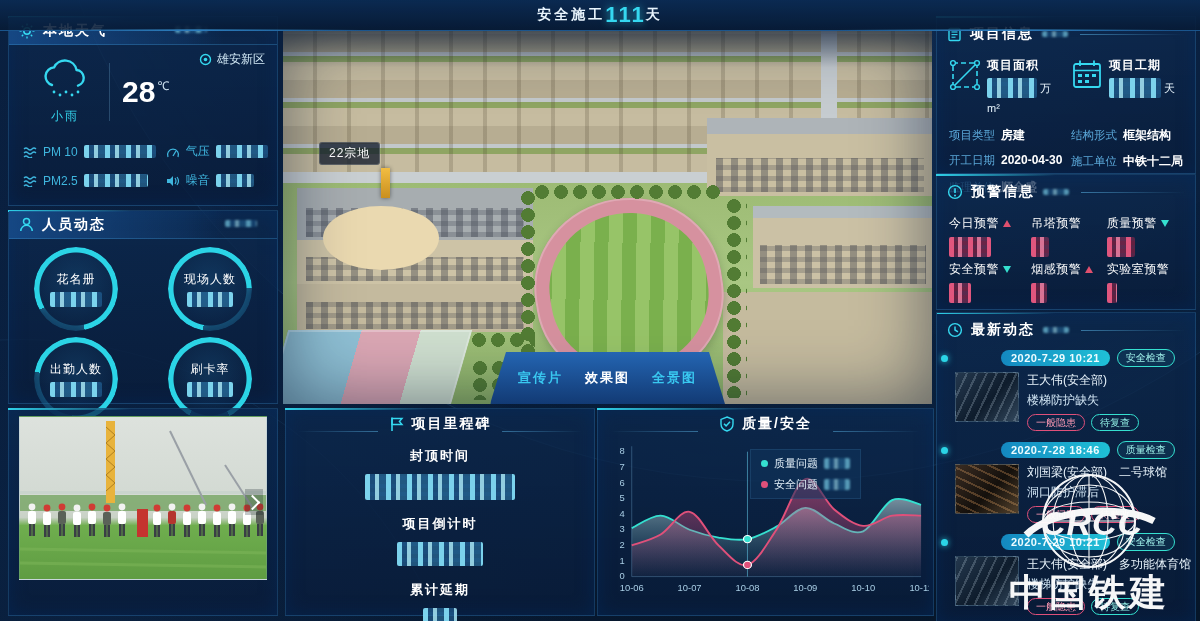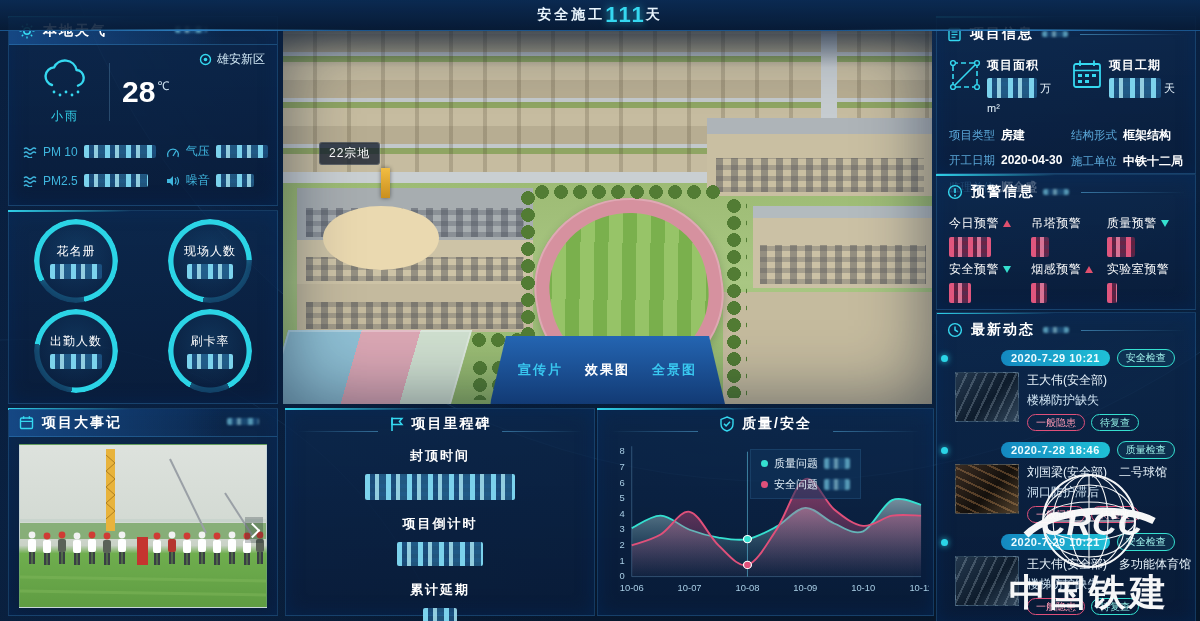--- a/index.html
+++ b/index.html
@@ -108,21 +108,21 @@
     background:repeating-linear-gradient(100deg,#7ab04d 0 14px,#97c468 14px 28px);}
   .courts{position:absolute;left:-8px;top:300px;width:184px;height:92px;transform:skewX(-16deg);
     background:linear-gradient(90deg,#8fc0d4 0 40%,#dba7b4 40% 72%,#cfdfcf 72%);
     box-shadow:inset 0 0 0 2px rgba(255,255,255,.28);}
   .land-pill{position:absolute;left:36px;top:112px;padding:2px 9px;background:rgba(18,28,44,.78);color:#fff;font-size:12px;
     border-radius:3px;letter-spacing:1px;border:1px solid rgba(255,255,255,.18);}
   .pin{position:absolute;left:98px;top:138px;width:9px;height:30px;background:linear-gradient(180deg,#f2bd42,#c98f1f);box-shadow:0 0 4px rgba(0,0,0,.45);}
   #scene .shade{position:absolute;inset:0;pointer-events:none;
     box-shadow:inset 0 0 70px rgba(5,20,45,.55);
     background:linear-gradient(180deg,rgba(6,24,50,.55),rgba(6,24,50,0) 10%);}
-  .viewbar{position:absolute;left:50%;bottom:0;transform:translateX(-50%);height:36px;padding:16px 28px;display:flex;gap:22px;align-items:center;
+  .viewbar{position:absolute;left:50%;bottom:0;transform:translateX(-50%);height:36px;padding:8px 28px;display:flex;gap:22px;align-items:center;
     background:linear-gradient(180deg,#2465b2,#123a74);clip-path:polygon(16px 0,calc(100% - 16px) 0,100% 100%,0 100%);}
   .vbtn{font-size:13px;font-weight:bold;color:#39c8f0;letter-spacing:2px;cursor:pointer;}
   .vbtn.active{color:#fff;}
 
   
   #milestone{left:285px;top:408px;width:308px;height:206px;}
   .m-items{display:flex;flex-direction:column;align-items:center;gap:9px;margin-top:8px;}
   .m-items .ml{color:#fff;font-size:13px;letter-spacing:2px;font-weight:bold;}
 
   
@@ -303,20 +303,28 @@
             <polygon points="1,4 4,4 7,1 7,11 4,8 1,8" fill="#3fb6de"></polygon>
             <path d="M9 3 q2 3 0 6 M11 2 q3 4 0 8" fill="none" stroke="#3fb6de" stroke-width="1.2"></path>
           </svg>
         <span class="lbl">噪音</span>
         <span class="mx" style="width:38px;height:13px;"></span>
       </div>
     </div>
   </div>
 
   <div class="panel" id="personnel">
+    <div class="hband">
+      <svg class="ic" width="15" height="15" viewBox="0 0 15 15">
+        <circle cx="7.5" cy="4.6" r="3" fill="none" stroke="#35d8f0" stroke-width="1.5"></circle>
+        <path d="M1.8 14 a5.7 5.7 0 0 1 11.4 0" fill="none" stroke="#35d8f0" stroke-width="1.5"></path>
+      </svg>
+      <span class="ttl">人员动态</span>
+      <span class="mx dim" style="position:absolute;right:20px;top:9px;width:32px;height:7px;"></span>
+    </div>
     <div class="rings">
       <div class="ring" style="--p:80;--rot:240deg;">
         <span class="rl">花名册</span>
         <span class="mx" style="width:52px;height:15px;margin-top:4px;"></span>
       </div>
       <div class="ring" style="--p:72;--rot:190deg;">
         <span class="rl">现场人数</span>
         <span class="mx" style="width:46px;height:15px;margin-top:4px;"></span>
       </div>
       <div class="ring" style="--p:74;--rot:280deg;">
@@ -324,30 +332,20 @@
         <span class="mx" style="width:52px;height:15px;margin-top:4px;"></span>
       </div>
       <div class="ring" style="--p:84;--rot:210deg;">
         <span class="rl">刷卡率</span>
         <span class="mx" style="width:46px;height:15px;margin-top:4px;"></span>
       </div>
     </div>
   </div>
 
   <div class="panel" id="events">
-    <div class="hband">
-      <svg class="ic" width="15" height="15" viewBox="0 0 15 15">
-        <rect x="1.5" y="3" width="12" height="10.5" rx="1.2" fill="none" stroke="#35d8f0" stroke-width="1.4"></rect>
-        <line x1="1.5" y1="6.4" x2="13.5" y2="6.4" stroke="#35d8f0" stroke-width="1.2"></line>
-        <line x1="4.6" y1="1.2" x2="4.6" y2="4" stroke="#35d8f0" stroke-width="1.4"></line>
-          <line x1="10.4" y1="1.2" x2="10.4" y2="4" stroke="#35d8f0" stroke-width="1.4"></line>
-      </svg>
-      <span class="ttl">项目大事记</span>
-      <span class="mx dim" style="position:absolute;right:18px;top:9px;width:32px;height:7px;"></span>
-    </div>
     <div class="photo">
       <svg width="246" height="162" viewBox="0 0 246 162">
         <defs>
           <symbol id="pp" viewBox="0 0 12 34">
             <circle cx="6" cy="4" r="3.4" fill="var(--h,#d03c34)"></circle>
             <rect x="2" y="8" width="8" height="13" rx="2" fill="var(--s,#ffffff)"></rect>
             <rect x="3" y="21" width="2.6" height="12" fill="#3a3f45"></rect>
               <rect x="6.4" y="21" width="2.6" height="12" fill="#3a3f45"></rect>
           </symbol>
           <style>.pA{--h:#d03c34;--s:#ffffff}.pB{--h:#f2f2f2;--s:#ffffff}.pC{--h:#d03c34;--s:#5a6258}.pD{--h:#f2f2f2;--s:#b5352f}</style>

